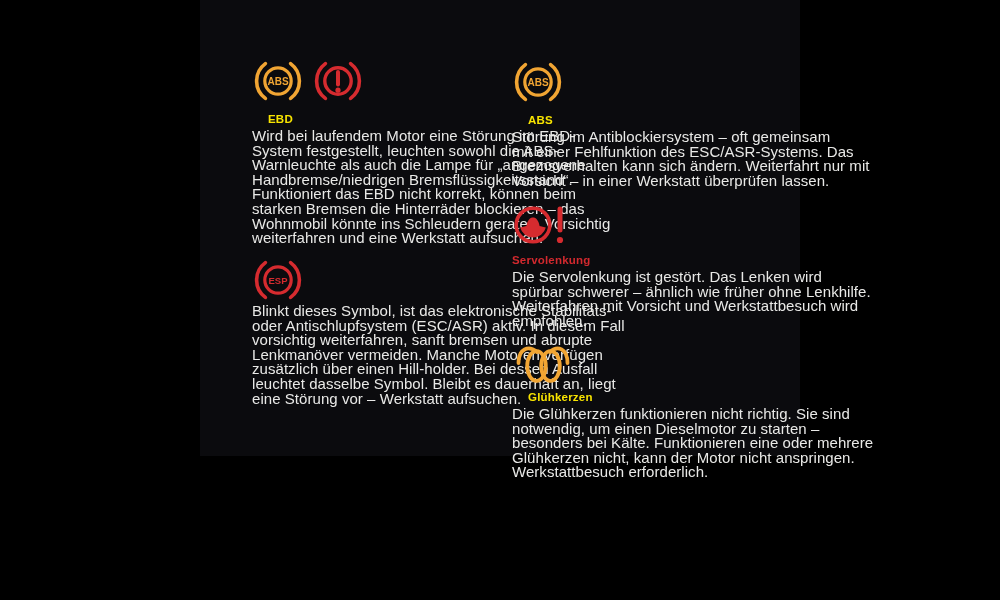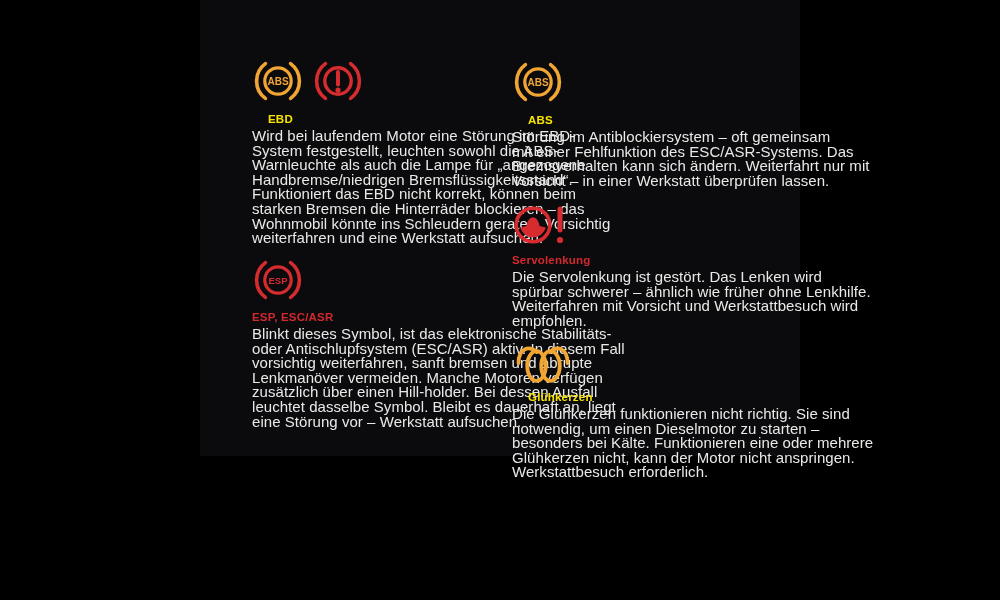--- a/index.html
+++ b/index.html
@@ -71,21 +71,20 @@
 
     <div class="sec" style="left:52px;top:256px;width:270px;">
       <div class="icon-row">
         <svg class="sigred" width="52" height="48" viewBox="0 0 52 48">
           <circle cx="26" cy="24" r="13.2" fill="none" stroke="currentColor" stroke-width="3.2"></circle>
           <text x="26" y="27.6" text-anchor="middle" font-size="9.5" fill="currentColor">ESP</text>
           <path d="M13.4 6.6 A 21.6 21.6 0 0 0 13.4 41.4" fill="none" stroke="currentColor" stroke-width="3.6" stroke-linecap="round"></path>
           <path d="M38.6 6.6 A 21.6 21.6 0 0 1 38.6 41.4" fill="none" stroke="currentColor" stroke-width="3.6" stroke-linecap="round"></path>
         </svg>
       </div>
-      <div class="sec-heading h-red">ESP, ESC/ASR</div>
       <div class="sec-body">Blinkt dieses Symbol, ist das elektronische Stabilitäts-
 oder Antischlupfsystem (ESC/ASR) aktiv. In diesem Fall
 vorsichtig weiterfahren, sanft bremsen und abrupte
 Lenkmanöver vermeiden. Manche Motoren verfügen
 zusätzlich über einen Hill-holder. Bei dessen Ausfall
 leuchtet dasselbe Symbol. Bleibt es dauerhaft an, liegt
 eine Störung vor – Werkstatt aufsuchen.</div>
     </div>
 
     <div class="sec" style="left:312px;top:57px;width:262px;">

